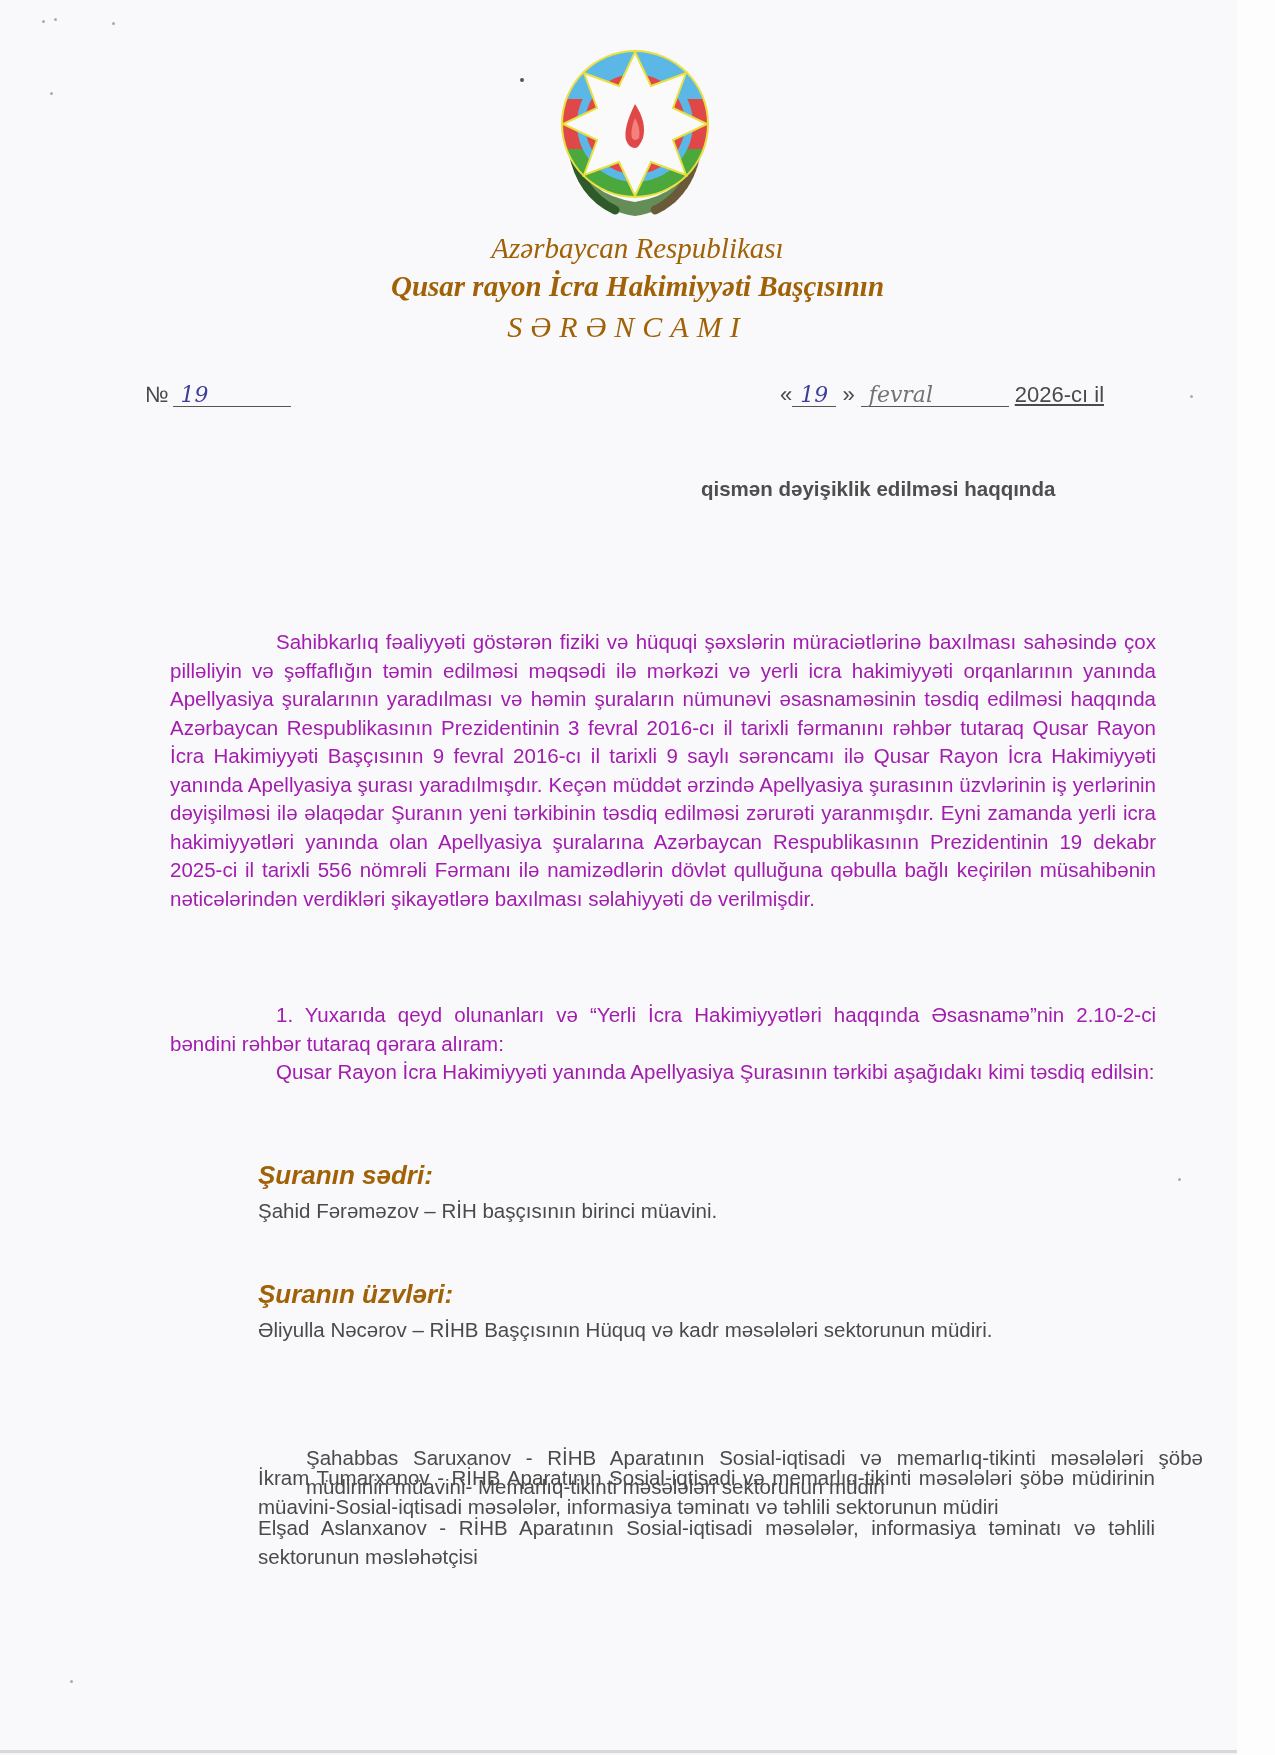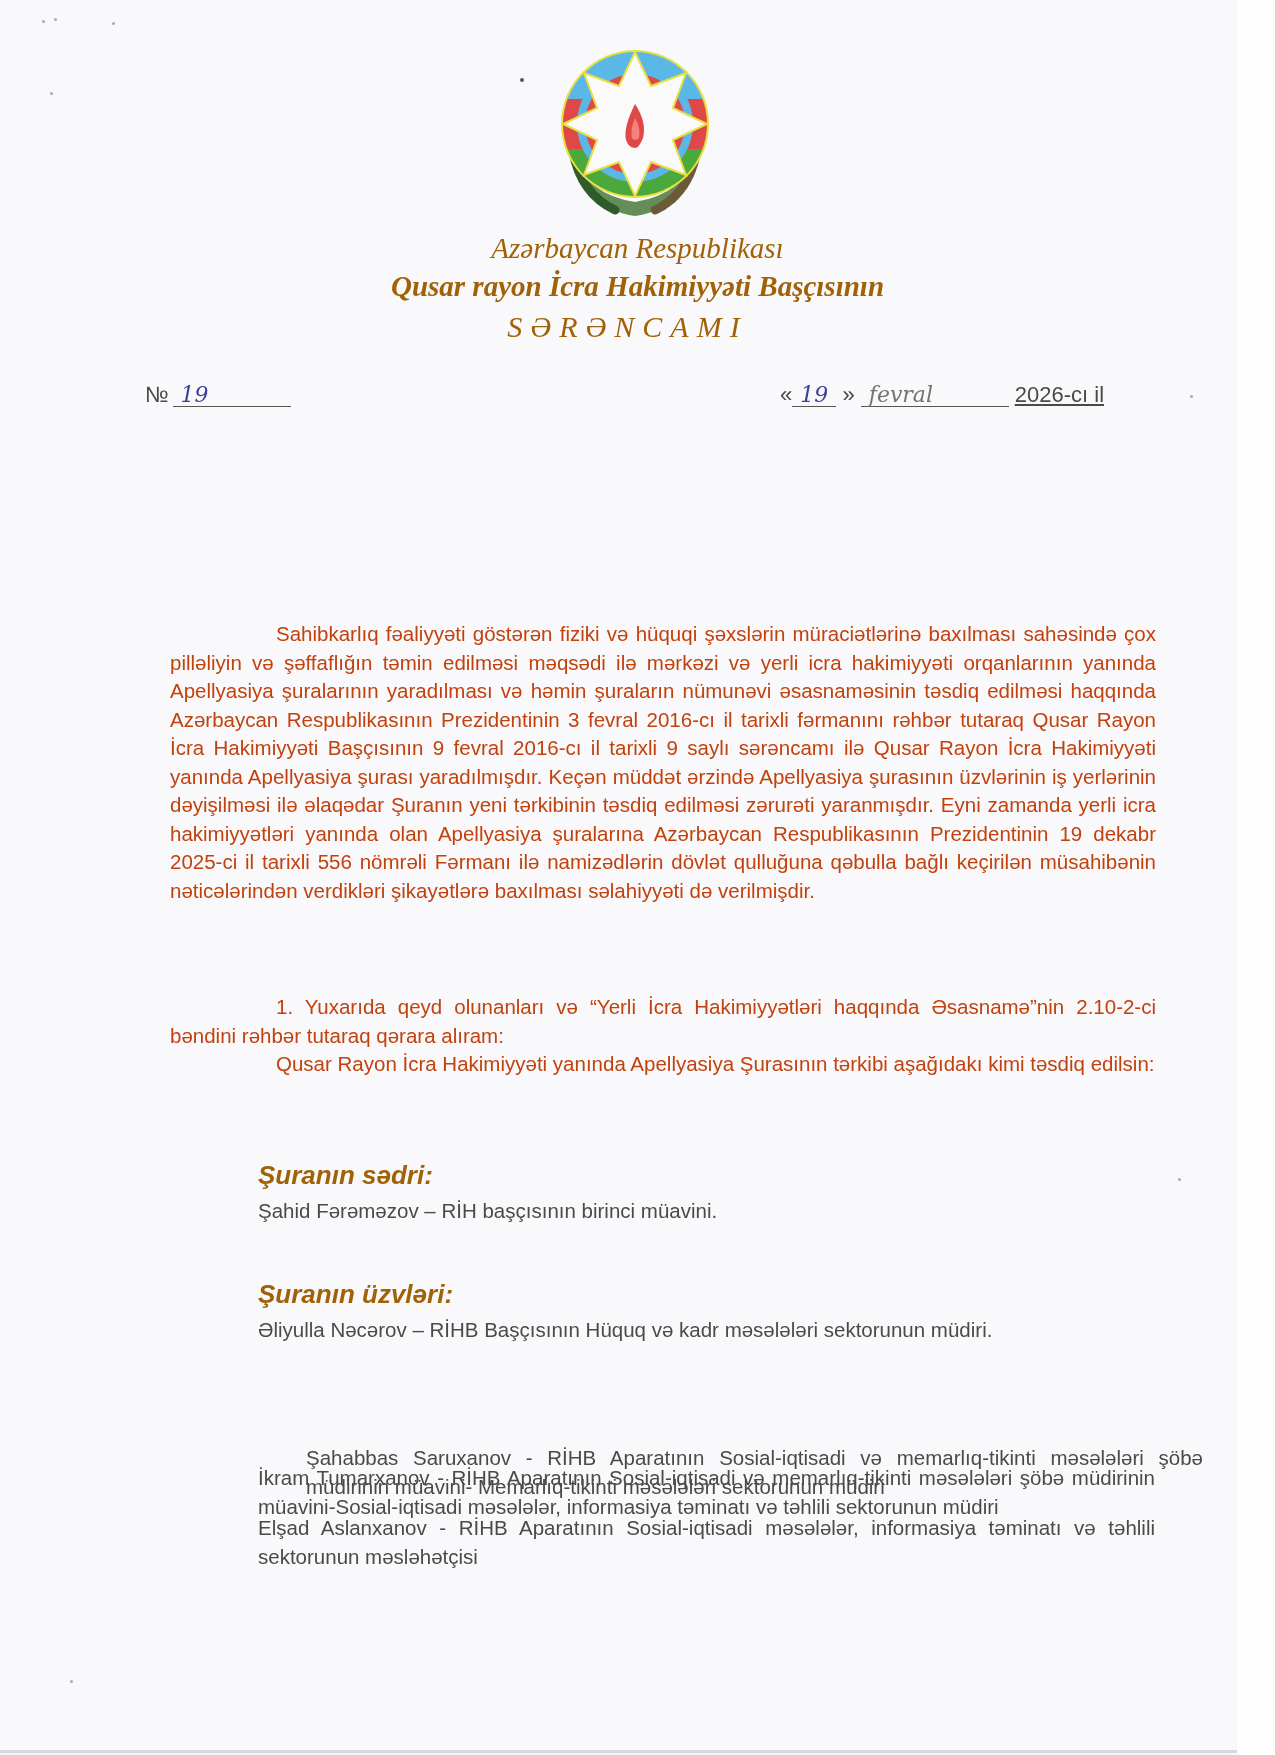--- a/index.html
+++ b/index.html
@@ -103,21 +103,22 @@
     color: #4e4e4e;
   }
 
   .body-text {
     position: absolute;
     left: 170px;
     width: 986px;
     font-size: 20.5px;
     line-height: 28.5px;
     text-align: justify;
-    color: #c2410c;
+    color: #a21caf;
+    margin-top: 8px;
   }
   .para1 { top: 620px; text-indent: 106px; }
   .para2 { top: 993px; text-indent: 106px; }
   .para3 { top: 1050px; text-indent: 106px; }
 
   .section-head {
     position: absolute;
     left: 258px;
     font-weight: bold;
     font-style: italic;
@@ -200,20 +201,21 @@
   <span>№</span><span class="num-line">19</span>
 </div>
 
 <div class="meta-row date-row">
   <span>«</span><span class="date-day">19</span>
   <span>»</span>
   <span class="date-month">fevral</span><span class="date-year">2026-cı il</span>
 </div>
 
 <div class="subject">
+  <div>qismən dəyişiklik edilməsi haqqında</div>
 </div>
 
 <div class="body-text para1">Sahibkarlıq fəaliyyəti göstərən fiziki və hüquqi şəxslərin müraciətlərinə baxılması sahəsində çox pilləliyin və şəffaflığın təmin edilməsi məqsədi ilə mərkəzi və yerli icra hakimiyyəti orqanlarının yanında Apellyasiya şuralarının yaradılması və həmin şuraların nümunəvi əsasnaməsinin təsdiq edilməsi haqqında Azərbaycan Respublikasının Prezidentinin 3 fevral 2016-cı il tarixli fərmanını rəhbər tutaraq Qusar Rayon İcra Hakimiyyəti Başçısının 9 fevral 2016-cı il tarixli 9 saylı sərəncamı ilə Qusar Rayon İcra Hakimiyyəti yanında Apellyasiya şurası yaradılmışdır. Keçən müddət ərzində Apellyasiya şurasının üzvlərinin iş yerlərinin dəyişilməsi ilə əlaqədar Şuranın yeni tərkibinin təsdiq edilməsi zərurəti yaranmışdır. Eyni zamanda yerli icra hakimiyyətləri yanında olan Apellyasiya şuralarına Azərbaycan Respublikasının Prezidentinin 19 dekabr 2025-ci il tarixli 556 nömrəli Fərmanı ilə namizədlərin dövlət qulluğuna qəbulla bağlı keçirilən müsahibənin nəticələrindən verdikləri şikayətlərə baxılması səlahiyyəti də verilmişdir.</div>
 <div class="body-text para2">1. Yuxarıda qeyd olunanları və “Yerli İcra Hakimiyyətləri haqqında Əsasnamə”nin 2.10-2-ci bəndini rəhbər tutaraq qərara alıram:</div>
 <div class="body-text para3">Qusar Rayon İcra Hakimiyyəti yanında Apellyasiya Şurasının tərkibi aşağıdakı kimi təsdiq edilsin:</div>
 
 <div class="section-head sh-chair">Şuranın sədri:</div>
 <div class="member m0">Şahid Fərəməzov – RİH başçısının birinci müavini.</div>
 
 <div class="section-head sh-members">Şuranın üzvləri:</div>

